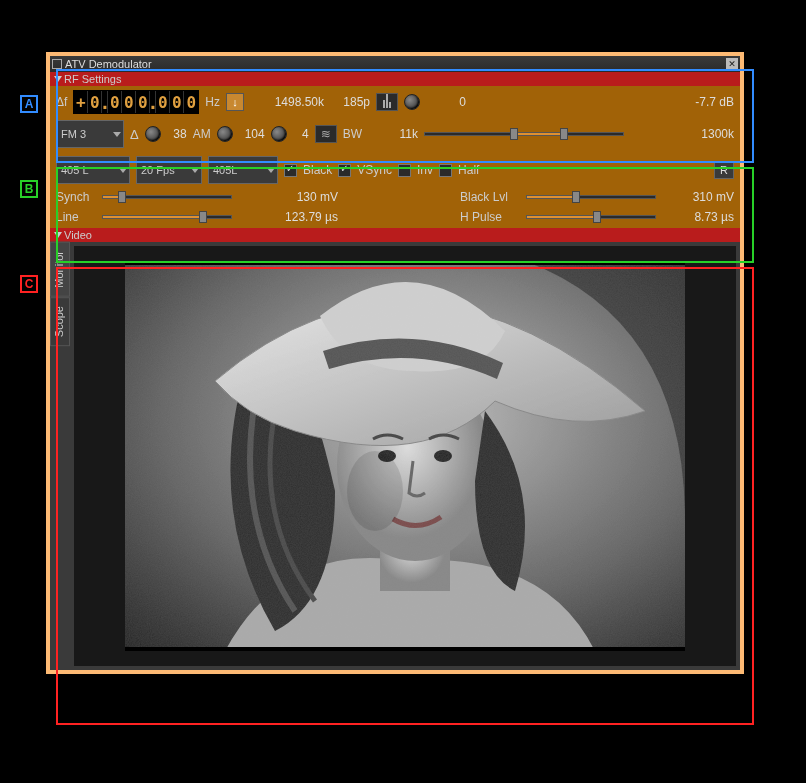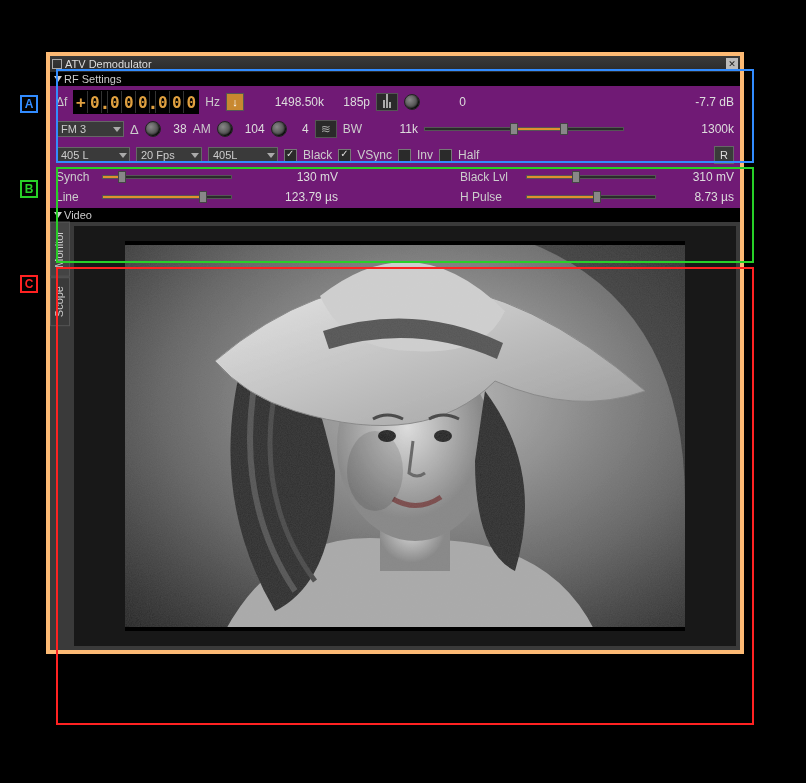--- a/index.html
+++ b/index.html
@@ -51,34 +51,34 @@
     width:10px; height:10px; border:1px solid #aaa; margin-right:3px;
   }
   .titlebar .spacer { flex:1; }
   .titlebar .close {
     width:12px; height:12px; background:#bbb; font-size:9px; color:#222;
     display:flex;align-items:center;justify-content:center; cursor:pointer;
   }
 
   .panel { position:relative; }
   .panel-header {
-    background:#000000;
+    background:#b91c1c;
     font-size:11px;
     padding:1px 4px;
     color:#ccc;
     display:flex; align-items:center; gap:2px;
     cursor:pointer;
   }
   .panel-header .tri {
     width:0;height:0;
     border-left:4px solid transparent;
     border-right:4px solid transparent;
     border-top:6px solid #ccc;
   }
-  .panel-body { padding: 4px 6px; background:#701a75; }
+  .panel-body { padding: 4px 6px; background:#a16207; }
 
   
   .box-rf  { position:absolute; left:56px;  top:69px;  width:698px; height:94px;  border:2px solid #328cff; pointer-events:none; }
   .box-vid { position:absolute; left:56px;  top:167px; width:698px; height:96px;  border:2px solid #28d028; pointer-events:none; }
   .box-vv  { position:absolute; left:56px;  top:267px; width:698px; height:458px; border:2px solid #ff2222; pointer-events:none; }
 
   .row { display:flex; align-items:center; gap:6px; margin-bottom:6px; white-space:nowrap; }
   .row:last-child { margin-bottom:0; }
   
   .digit-display {
@@ -125,21 +125,21 @@
   .icon-box .b1{height:8px} .icon-box .b2{height:14px} .icon-box .b3{height:6px}
 
   .wave-icon {
     width:22px; height:18px; border:1px solid #555; background:#2a2a2a;
     display:flex;align-items:center;justify-content:center; color:#aaa; font-size:12px;
     cursor:pointer;
   }
 
   select, .dropdown {
     background:#3a3a3a; color:#ccc; border:1px solid #666;
-    font-size:11px; height:16px; padding:0 4px;
+    font-size:11px; height:28px; padding:0 4px;
   }
   .dropdown {
     display:flex; align-items:center; gap:4px;
     padding-right:2px; cursor:pointer;
   }
   .dropdown .dd-arrow {
     width:0;height:0;border-left:4px solid transparent;border-right:4px solid transparent;
     border-top:5px solid #aaa; margin-left:auto;
   }
   .lbl { color:#ccc; font-size:12px; }

